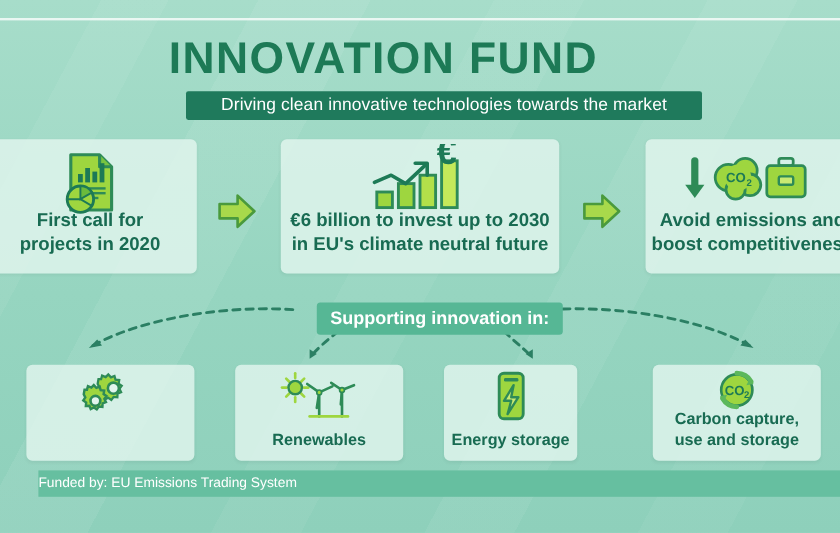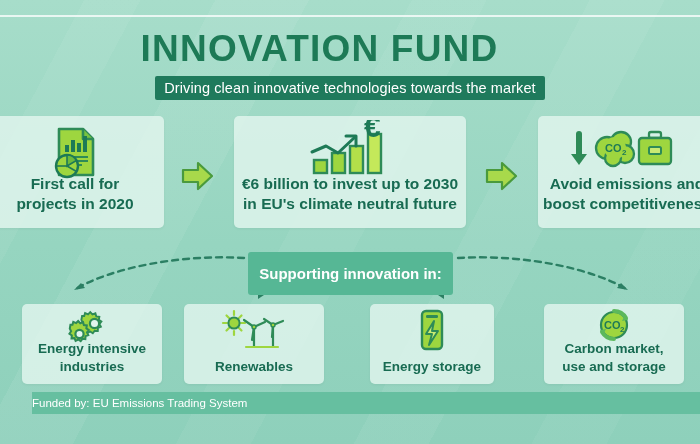--- a/index.html
+++ b/index.html
@@ -36,21 +36,21 @@
       linear-gradient(180deg,#a7ddca 0%,#96d5c0 55%,#8ed0bb 100%);
   }
   .topline{position:absolute;left:0;top:15px;width:700px;height:1.5px;background:rgba(255,255,255,0.75);}
 
   
   .title{
     position:absolute;left:0;top:28px;width:639px;text-align:center;
     font-size:37px;font-weight:bold;letter-spacing:1.2px;color:#1d7a56;
   }
   .subtitle-bar{
-    position:absolute;left:155px;top:76px;width:390px;height:24px;
+    position:absolute;left:155px;top:76px;width:430px;height:24px;
     background:#1f7a5c;border-radius:2px;
     display:flex;align-items:center;justify-content:center;
   }
   .subtitle-bar span{color:#ffffff;font-size:14.5px;letter-spacing:.1px;}
 
   
   .card{
     position:absolute;background:rgba(226,245,238,0.82);
     border-radius:5px;box-shadow:0 1px 3px rgba(0,0,0,0.05);
   }
@@ -60,30 +60,30 @@
   }
   .row1 .label{font-size:15.5px;bottom:14px;}
   .row2 .label{font-size:13.5px;bottom:9px;}
   .icon-wrap{position:absolute;left:0;width:100%;display:flex;align-items:center;justify-content:center;}
 
   #card1{left:-14px;top:116px;width:178px;height:112px;}
   #card2{left:234px;top:116px;width:232px;height:112px;}
   #card3{left:538px;top:116px;width:178px;height:112px;}
 
   #card4{left:22px;top:304px;width:140px;height:80px;}
-  #card5{left:184px;top:304px;width:140px;height:80px;}
-  #card6{left:370px;top:304px;width:124px;height:80px;}
+  #card5{left:196px;top:304px;width:140px;height:80px;}
+  #card6{left:370px;top:304px;width:111px;height:80px;}
   #card7{left:544px;top:304px;width:140px;height:80px;}
 
   .arrow-green{position:absolute;top:160px;width:36px;height:32px;}
   #arrow1{left:180px;} #arrow2{left:484px;}
 
   
   .support-bar{
-    position:absolute;left:248px;top:252px;width:205px;height:43px;
+    position:absolute;left:264px;top:252px;width:205px;height:27px;
     background:#56b795;border-radius:3px;
     display:flex;align-items:center;justify-content:center;
   }
   .support-bar span{color:#ffffff;font-size:15px;font-weight:bold;}
 
   #dashed{position:absolute;left:0;top:246px;width:700px;height:62px;}
 
   
   .footer{
     position:absolute;left:0;top:392px;width:688px;height:22px;
@@ -200,22 +200,20 @@
         <g stroke="#2e8b57" stroke-width="2.2" fill="#9ed63f">
           <path d="M18 6 l2.5 0 l1 -3.5 l3.5 1.5 l2.5 -2.6 l2.6 2.8 l3.4 -1.4 l1 3.6 l3.6 .4 l-.6 3.6 l3 2 l-2.2 2.9 l1.6 3.3 l-3.4 1.3 l-.2 3.6 l-3.6 -.4 l-2.2 2.9 l-3 -2 l-3.2 1.6 l-1.4 -3.3 l-3.6 .2 l.4 -3.6 l-2.9 -2.2 l2 -3 l-1.6 -3.2 z" transform="translate(0,0) scale(0.86) translate(3,1)"></path>
           <circle cx="30.5" cy="13.5" r="4.6" fill="#e2f5ee"></circle>
         </g>
         <g stroke="#2e8b57" stroke-width="2.2" fill="#9ed63f">
           <path d="M6 16 l2.2 0 l.9 -3.1 l3.1 1.3 l2.2 -2.3 l2.3 2.5 l3 -1.2 l.9 3.2 l3.2 .4 l-.5 3.2 l2.6 1.8 l-1.9 2.6 l1.4 2.9 l-3 1.1 l-.2 3.2 l-3.2 -.3 l-1.9 2.6 l-2.6 -1.8 l-2.9 1.4 l-1.2 -2.9 l-3.2 .2 l.3 -3.2 l-2.6 -1.9 l1.8 -2.6 l-1.4 -2.9 z" transform="scale(0.92) translate(1,0)"></path>
           <circle cx="15.5" cy="24" r="4.1" fill="#e2f5ee"></circle>
         </g>
       </svg>
     </div>
-    <div class="label" style="white-space:pre-line;">Energy intensive
-industries</div>
   </div>
 
   <div class="card row2" id="card5">
     <div class="icon-wrap" style="top:5px;height:42px;">
       <svg width="72" height="42" viewBox="0 0 72 42">
         <g stroke="#9ed63f" stroke-width="2.2" stroke-linecap="round">
           <path d="M16 2 v4"></path>
             <path d="M16 22 v4"></path>
             <path d="M5 14 h4"></path>
             <path d="M23 14 h4"></path>
@@ -259,21 +257,21 @@
       <svg width="44" height="38" viewBox="0 0 44 38">
         <circle cx="22" cy="18" r="13" fill="#9ed63f" stroke="#2e8b57" stroke-width="2.2"></circle>
         <path d="M22 4 a14 14 0 0 1 12 7" fill="none" stroke="#5cb85c" stroke-width="4" stroke-linecap="round"></path>
         <path d="M22 32 a14 14 0 0 1 -12 -7" fill="none" stroke="#5cb85c" stroke-width="4" stroke-linecap="round"></path>
         <path d="M33 8 l3 5 l-6 1 z" fill="#5cb85c"></path>
         <path d="M11 28 l-3 -5 l6 -1 z" fill="#5cb85c"></path>
         <text x="12" y="22" font-family="'Liberation Sans',sans-serif" font-size="11" font-weight="bold" fill="#1d7a56">CO</text>
         <text x="28" y="25" font-family="'Liberation Sans',sans-serif" font-size="8" font-weight="bold" fill="#1d7a56">2</text>
       </svg>
     </div>
-    <div class="label" style="white-space:pre-line;">Carbon market,
+    <div class="label" style="white-space:pre-line;">Carbon capture,
 use and storage</div>
   </div>
 
   <div class="footer">
     <span>Funded by: EU Emissions Trading System</span>
   </div>
 
 </div>
 
 </body></html>

